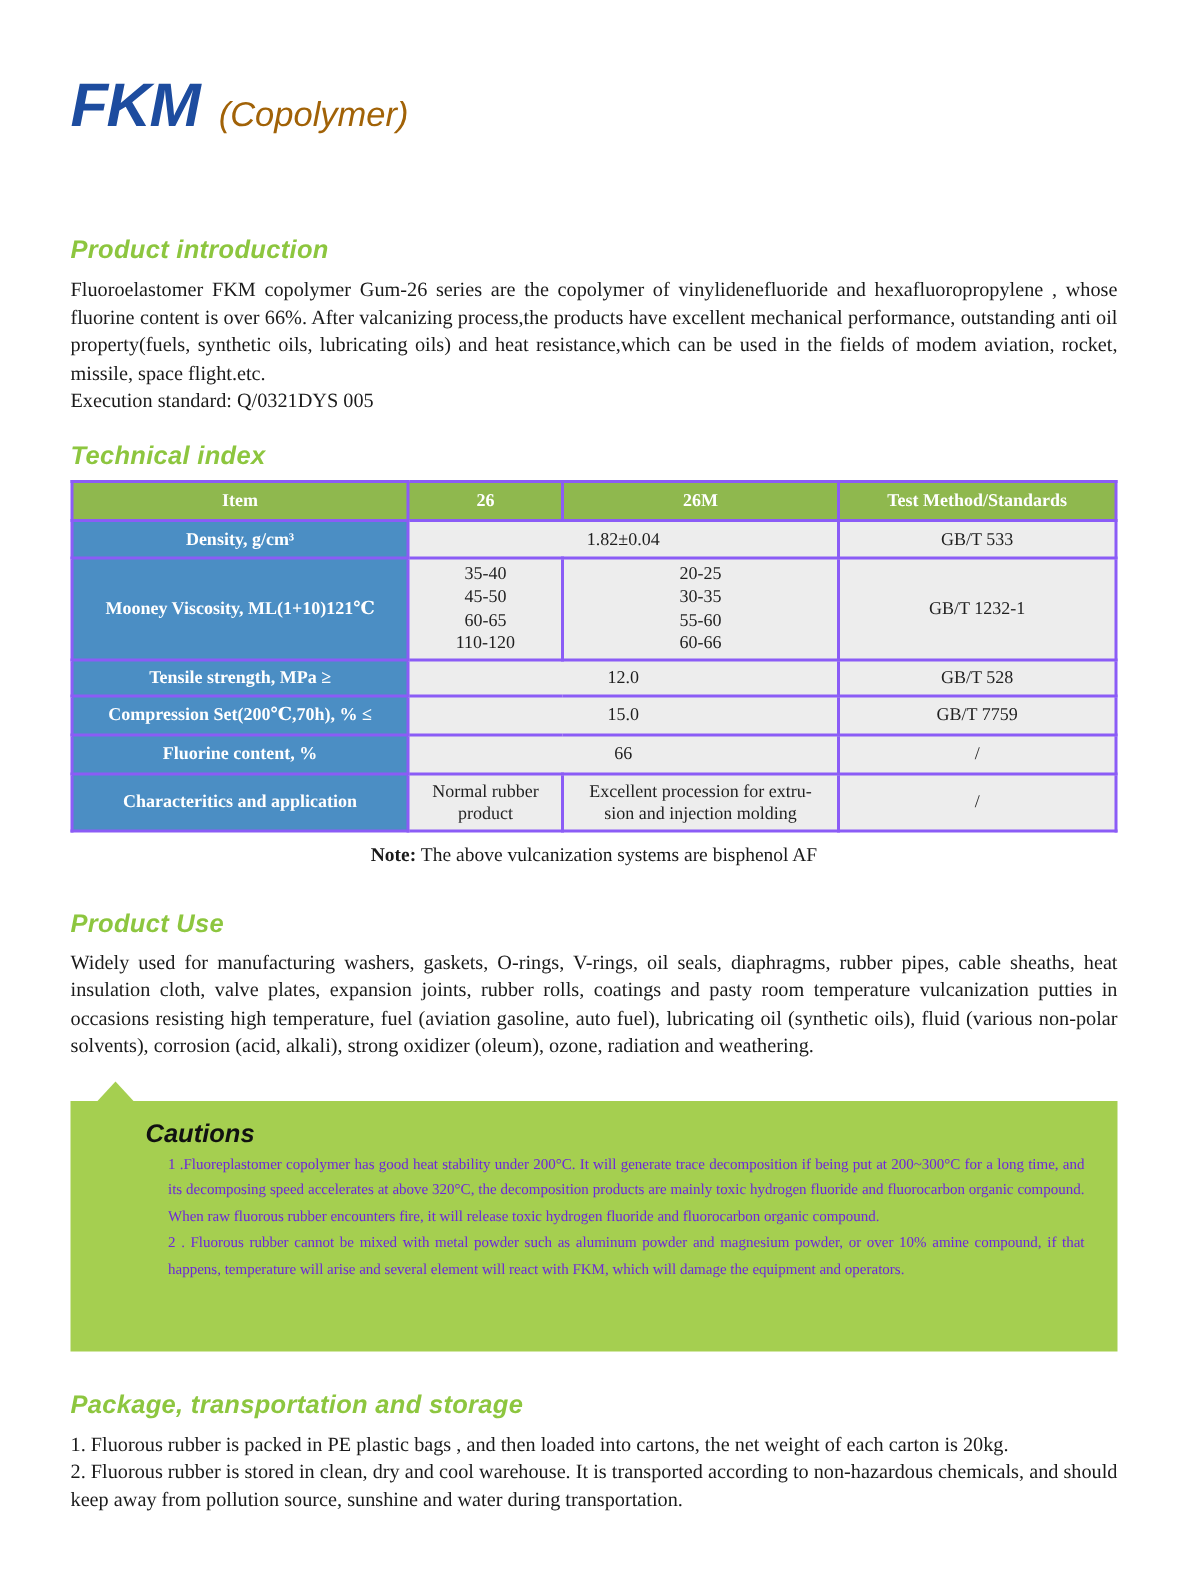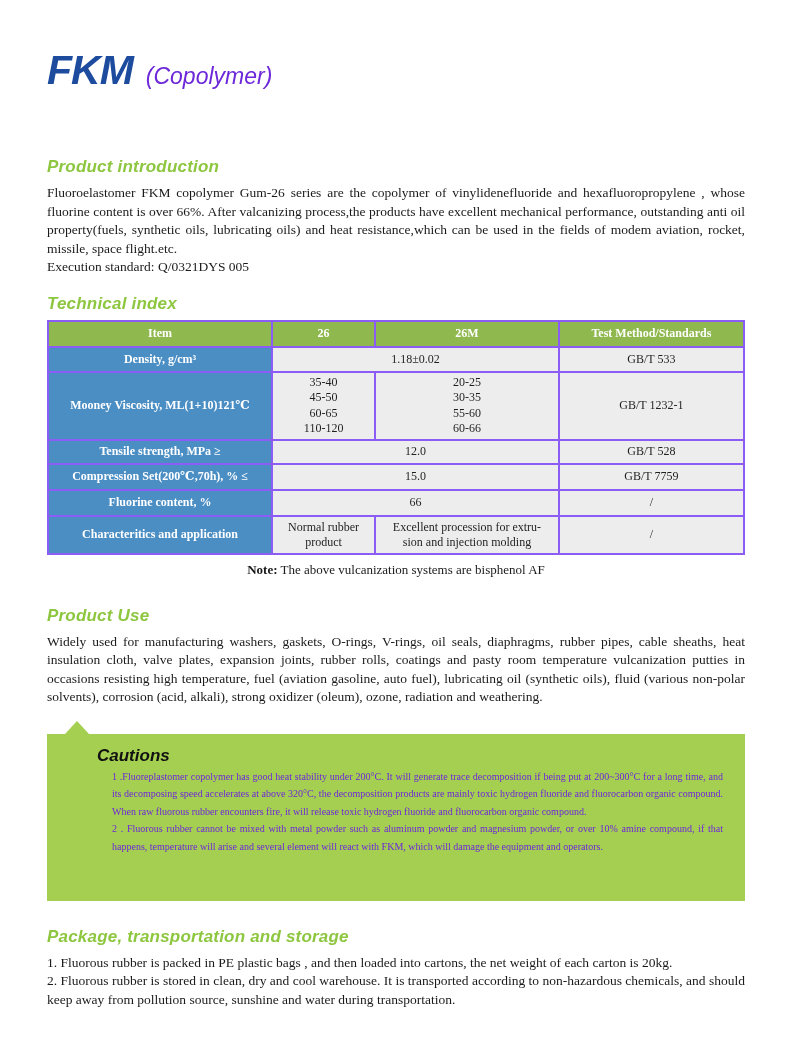--- a/index.html
+++ b/index.html
@@ -15,21 +15,21 @@
   .logo-row { padding-top: 50px; display: flex; align-items: baseline; }
   .logo-main {
     font-family: "Liberation Sans", "DejaVu Sans", sans-serif;
     font-style: italic; font-weight: bold;
     font-size: 41px; line-height: 40px; letter-spacing: -1px;
     color: #1d4c9f;
   }
   .logo-sub {
     font-family: "Liberation Sans", "DejaVu Sans", sans-serif;
     font-style: italic; font-weight: 500;
-    font-size: 23px; color: #6d28d9; margin-left: 13px;
+    font-size: 23px; color: #a16207; margin-left: 13px;
   }
 
   
   .sec {
     font-family: "Liberation Sans", "DejaVu Sans", sans-serif;
     font-style: italic; font-weight: bold;
     font-size: 17px; line-height: 22px;
     color: #8dc63f; letter-spacing: 0.2px;
   }
   .sec.h-intro { margin-top: 66px; }
@@ -117,21 +117,21 @@
     </colgroup>
     <tbody>
       <tr class="r-head">
         <th>Item</th>
         <th>26</th>
         <th>26M</th>
         <th>Test Method/Standards</th>
       </tr>
       <tr class="r-density">
         <td class="item">Density, g/cm³</td>
-        <td class="val" colspan="2">1.18±0.02</td>
+        <td class="val" colspan="2">1.82±0.04</td>
         <td class="val">GB/T 533</td>
       </tr>
       <tr class="r-mooney">
         <td class="item">Mooney Viscosity, ML(1+10)121℃</td>
         <td class="val pre">35-40
 45-50
 60-65
 110-120</td>
         <td class="val pre">20-25
 30-35

